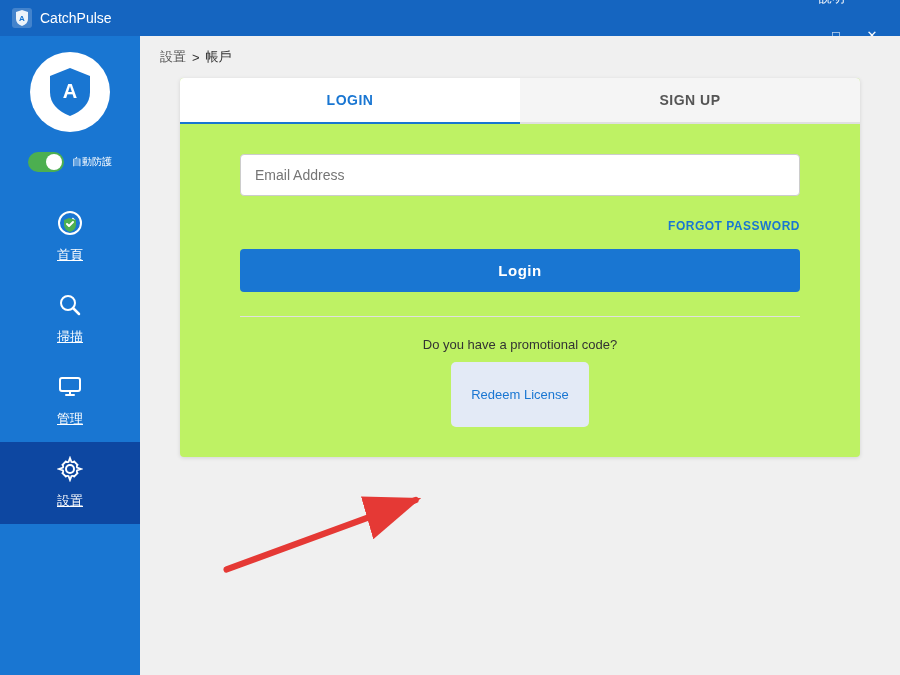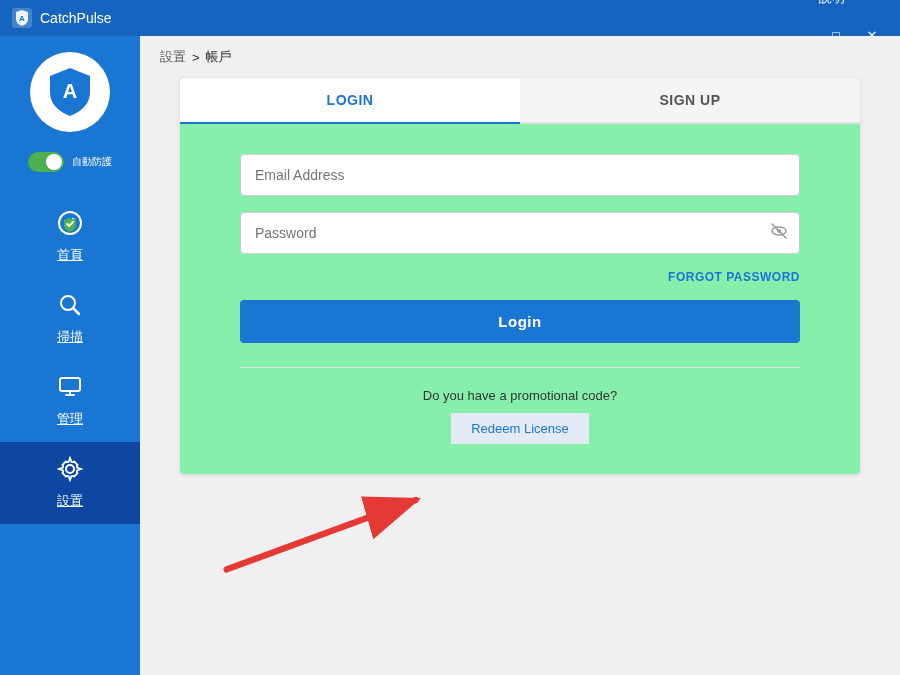--- a/index.html
+++ b/index.html
@@ -154,21 +154,21 @@
       font-size: 13px;
       color: #333;
       display: flex;
       align-items: center;
       gap: 6px;
       background: #f0f0f0;
     }
 
     
     .card {
-      background: #86efac;
+      background: #bef264;
       margin: 0 20px 20px 20px;
       border-radius: 4px;
       box-shadow: 0 1px 4px rgba(0,0,0,0.12);
       overflow: hidden;
       flex: 1;
     }
 
     
     .tabs {
       display: flex;
@@ -192,21 +192,21 @@
     .tab.inactive {
       color: #555;
       background: #f5f5f5;
     }
 
     
     .form-area {
       padding: 30px 60px;
     }
     .form-group {
-      margin-bottom: 16px;
+      margin-bottom: 23px;
       text-decoration: underline;
     }
     .form-input {
       width: 100%;
       padding: 12px 14px;
       border: 1px solid #ccc;
       border-radius: 4px;
       font-size: 14px;
       color: #999;
       outline: none;
@@ -264,22 +264,22 @@
     }
     .promo-text {
       font-size: 13px;
       color: #333;
       margin-bottom: 10px;
     }
     .redeem-btn {
       background: #e3eaf6;
       color: #1976d2;
       border: none;
-      border-radius: 0;
-      padding: 8px 20px;
+      border-radius: 5px;
+      padding: 25px 20px;
       font-size: 13px;
       cursor: pointer;
       font-weight: 500;
     }
 
     
     .card-wrapper {
       position: relative;
       flex: 1;
       margin: 0 20px 20px 20px;
@@ -398,32 +398,20 @@
           <div class="tab inactive">
             <span>SIGN UP</span>
           </div>
         </div>
 
         <div class="form-area">
           <div class="form-group">
             <input type="email" class="form-input" placeholder="Email Address" style="">
           </div>
 
-          <div class="form-group">
-            <div class="password-wrapper">
-              <input type="password" class="form-input" placeholder="Password" style="">
-              <span class="eye-icon">
-                <svg width="18" height="18" viewBox="0 0 18 18" fill="none">
-                  <ellipse cx="9" cy="9" rx="7" ry="4" stroke="#999" stroke-width="1.5" fill="none"></ellipse>
-                  <circle cx="9" cy="9" r="2" fill="#999"></circle>
-                  <line x1="2" y1="2" x2="16" y2="16" stroke="#999" stroke-width="1.5" stroke-linecap="round"></line>
-                </svg>
-              </span>
-            </div>
-          </div>
 
           <a class="forgot-link">
             <span>FORGOT PASSWORD</span>
           </a>
 
           <button class="login-btn">
             <span>Login</span>
           </button>
 
           <hr class="divider">

